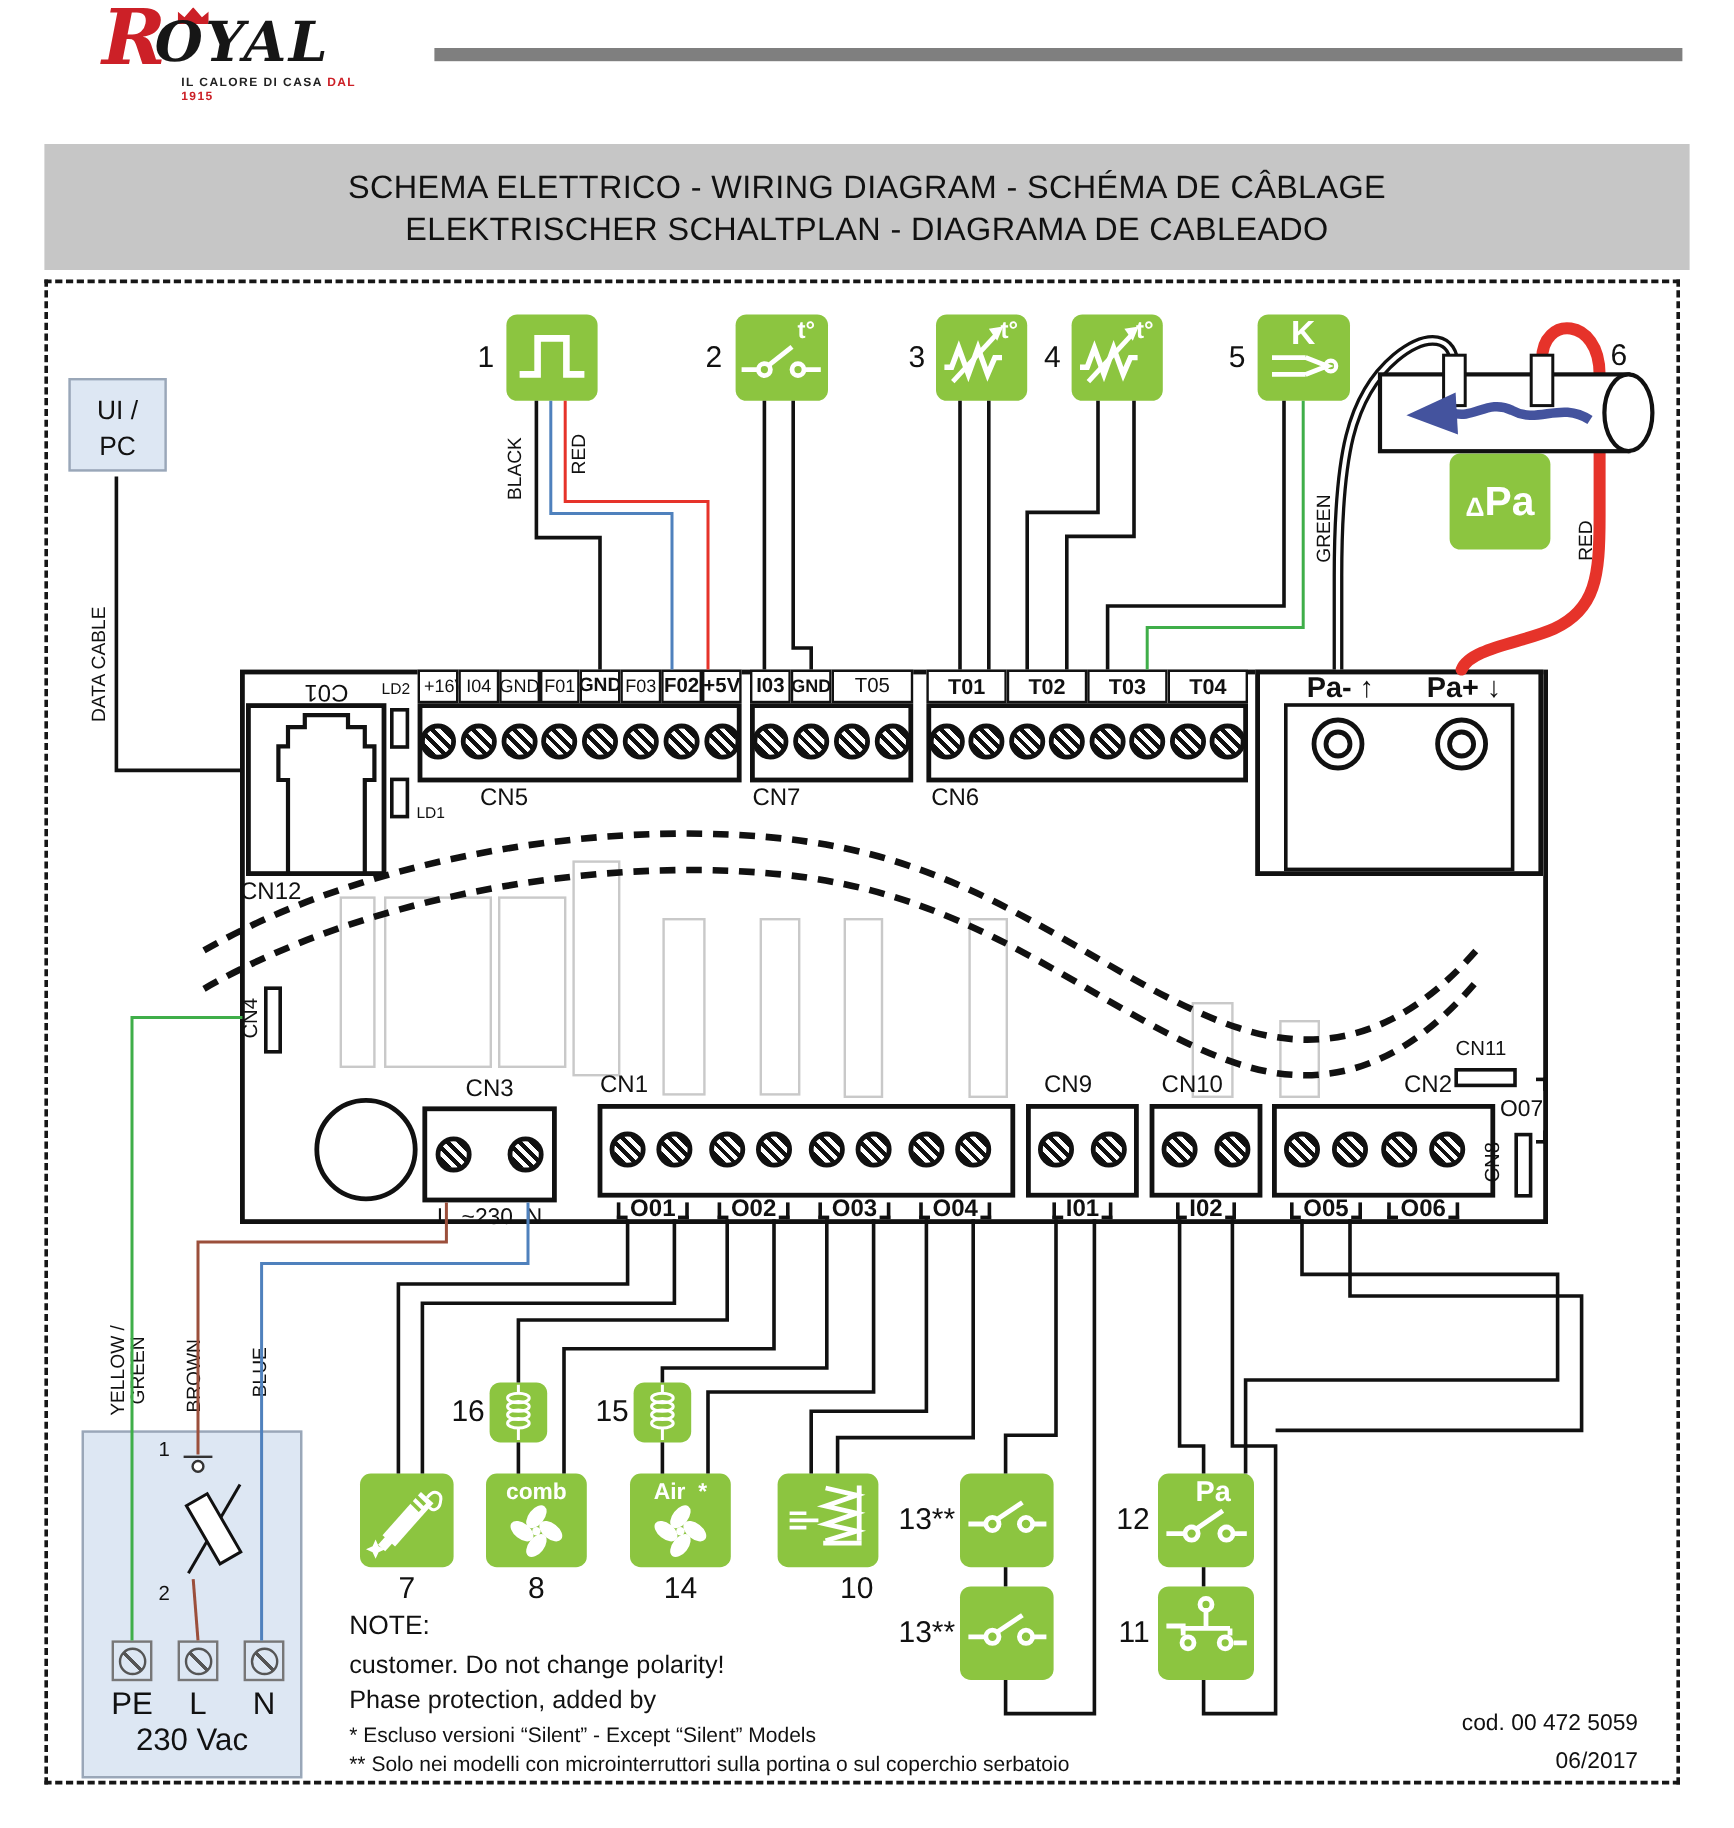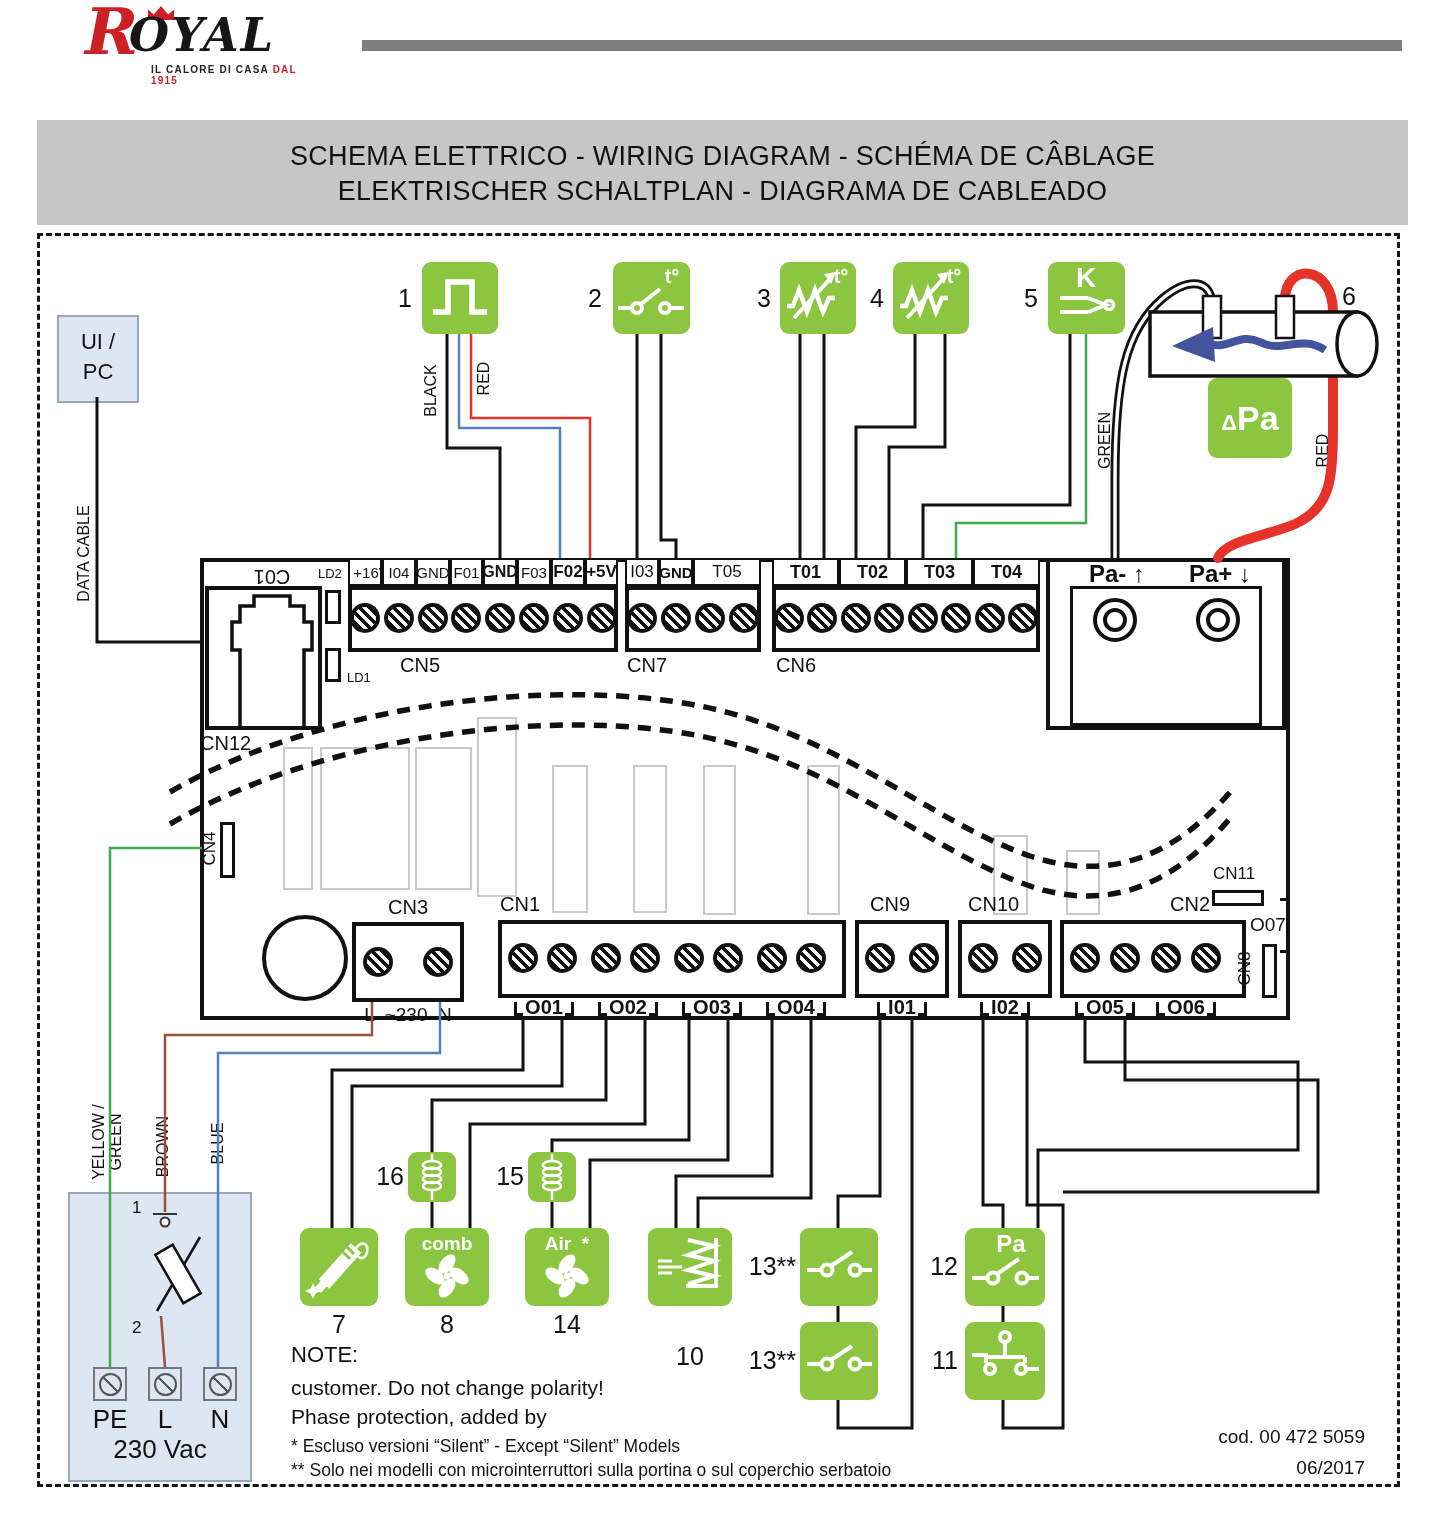--- a/index.html
+++ b/index.html
@@ -44,21 +44,21 @@
   </div>
   <div class="abs" style="left:362px;top:40px;width:1040px;height:11px;background:#7f7f7f;"></div>
 
   <div class="abs" style="left:37px;top:120px;width:1371px;height:105px;background:var(--banner);text-align:center;padding-top:19px;font-size:27px;letter-spacing:.3px;line-height:35px;">
     <div>SCHEMA ELETTRICO - WIRING DIAGRAM - SCHÉMA DE CÂBLAGE</div>
     <div>ELEKTRISCHER SCHALTPLAN - DIAGRAMA DE CABLEADO</div>
   </div>
 
   <div class="abs" style="left:37px;top:233px;width:1363px;height:1254px;border:3px dashed #161616;"></div>
 
-  <div class="abs" style="left:57px;top:315px;width:82px;height:88px;background:var(--blue-box);border:2px solid #9aa7b8;text-align:center;font-size:22px;line-height:30px;padding-top:10px;">
+  <div class="abs" style="left:57px;top:315px;width:82px;height:78px;background:var(--blue-box);border:2px solid #9aa7b8;text-align:center;font-size:22px;line-height:30px;padding-top:10px;">
     <div>UI /</div>
     <div>PC</div>
   </div>
 
   <span class="num" style="left:398px;top:284px;">1</span>
   <div class="gbox" style="left:422px;top:262px;width:76px;height:72px;">
     <svg width="76" height="72" viewBox="0 0 76 72">
         <path d="M11,50 H26 V20 H50 V50 H65" stroke="#fff" stroke-width="5.5" fill="none"></path>
       </svg>
   </div>
@@ -148,21 +148,21 @@
   <span class="scr" style="left:350px;top:603px;"></span>
   <span class="scr" style="left:384px;top:603px;"></span>
   <span class="scr" style="left:418px;top:603px;"></span>
   <span class="scr" style="left:451px;top:603px;"></span>
   <span class="scr" style="left:485px;top:603px;"></span>
   <span class="scr" style="left:519px;top:603px;"></span>
   <span class="scr" style="left:553px;top:603px;"></span>
   <span class="scr" style="left:587px;top:603px;"></span>
   <div class="cnl" style="left:400px;top:654px;">CN5</div>
 
-  <div class="cell" style="left:625px;top:558px;width:34px;height:28px;font-weight:normal;font-size:17px;">I03</div>
+  <div class="cell" style="left:625px;top:558px;width:34px;height:28px;font-weight:bold;font-size:17px;">I03</div>
   <div class="cell" style="left:659px;top:558px;width:34px;height:28px;font-weight:bold;">GND</div>
   <div class="cell" style="left:693px;top:558px;width:68px;height:28px;font-size:17px;">T05</div>
   <div class="blk" style="left:625px;top:586px;width:136px;height:66px;"></div>
   <span class="scr" style="left:627px;top:603px;"></span>
   <span class="scr" style="left:661px;top:603px;"></span>
   <span class="scr" style="left:695px;top:603px;"></span>
   <span class="scr" style="left:729px;top:603px;"></span>
   <div class="cnl" style="left:627px;top:654px;">CN7</div>
 
   <div class="cell" style="left:772px;top:558px;width:67px;height:28px;font-weight:bold;font-size:18px;">T01</div>
@@ -394,21 +394,21 @@
   <div class="num" style="left:525px;top:1310px;width:84px;text-align:center;">14</div>
 
   <div class="gbox" style="left:648px;top:1228px;width:84px;height:78px;">
     <svg width="84" height="78" viewBox="0 0 84 78">
       <path d="M10,33 H24 M10,39 H28 M10,45 H24 M28,39 H34" stroke="#fff" stroke-width="3" fill="none"></path>
       <path d="M40,12 L66,18 L40,27 L66,33 L40,42 L66,48 L40,56" stroke="#fff" stroke-width="4" fill="none"></path>
       <line x1="68" y1="10" x2="68" y2="56" stroke="#fff" stroke-width="4"></line>
       <line x1="38" y1="58" x2="70" y2="58" stroke="#fff" stroke-width="4"></line>
     </svg>
   </div>
-  <div class="num" style="left:648px;top:1310px;width:84px;text-align:center;margin-top:32px;">10</div>
+  <div class="num" style="left:672px;top:1310px;width:84px;text-align:center;">10</div>
 
   <div class="num" style="left:740px;top:1252px;width:56px;text-align:right;">13**</div>
   <div class="gbox" style="left:800px;top:1228px;width:78px;height:78px;">
     <svg width="78" height="78" viewBox="0 0 78 78">
       <line x1="7" y1="42" x2="21" y2="42" stroke="#fff" stroke-width="4"></line>
       <circle cx="27" cy="42" r="5.5" stroke="#fff" stroke-width="4" fill="none"></circle>
       <line x1="31" y1="38" x2="52" y2="24" stroke="#fff" stroke-width="4"></line>
       <circle cx="55" cy="42" r="5.5" stroke="#fff" stroke-width="4" fill="none"></circle>
       <line x1="61" y1="42" x2="72" y2="42" stroke="#fff" stroke-width="4"></line>
     </svg>

